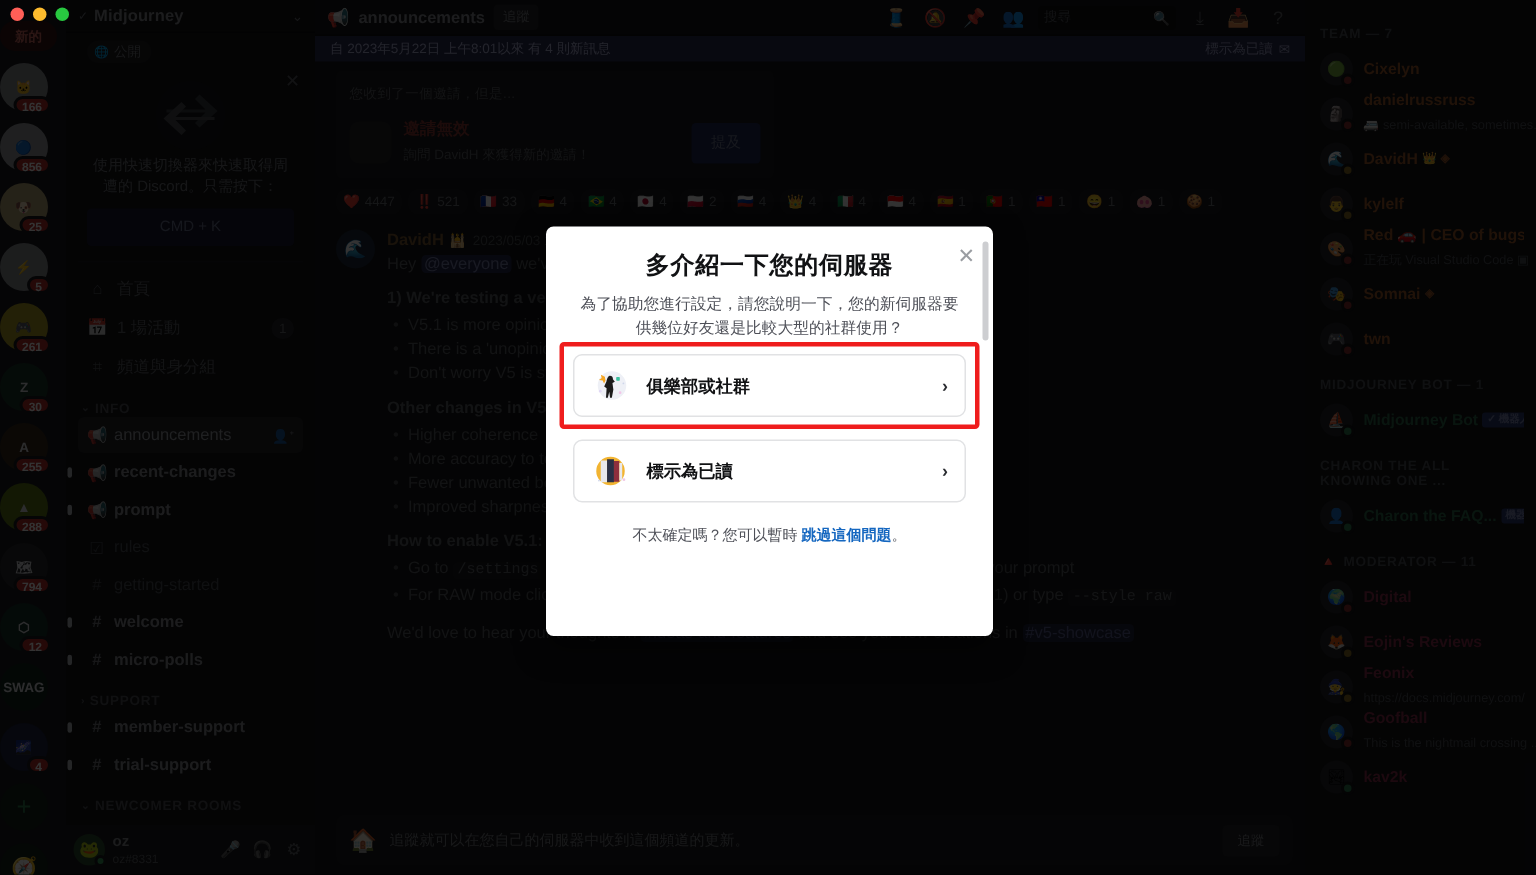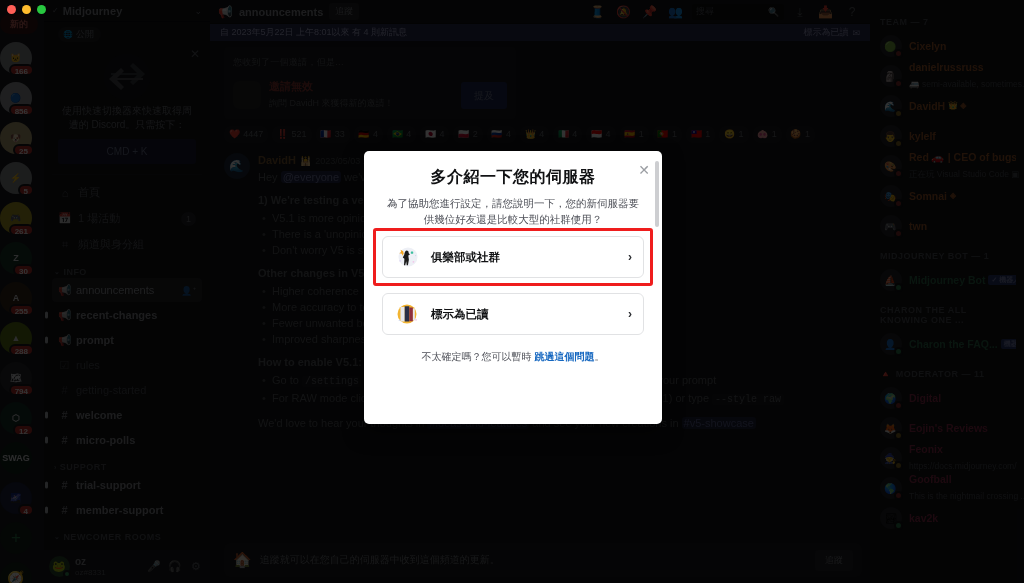--- a/index.html
+++ b/index.html
@@ -531,26 +531,26 @@
           <span class="ico">#</span>
           <span class="lbl">micro-polls</span>
         </div>
         <div class="cat">
           <span class="arr">›</span>
           <span>SUPPORT</span>
         </div>
         <div class="chrow unread">
           <span class="udot"></span>
           <span class="ico">#</span>
-          <span class="lbl">trial-support</span>
+          <span class="lbl">member-support</span>
         </div>
         <div class="chrow unread">
           <span class="udot"></span>
           <span class="ico">#</span>
-          <span class="lbl">member-support</span>
+          <span class="lbl">trial-support</span>
         </div>
         <div class="cat">
           <span class="arr">⌄</span>
           <span>NEWCOMER ROOMS</span>
         </div>
         <div class="chrow unread">
           <span class="ico">#</span>
           <span class="lbl">newbies-41</span>
         </div>
       </div>

